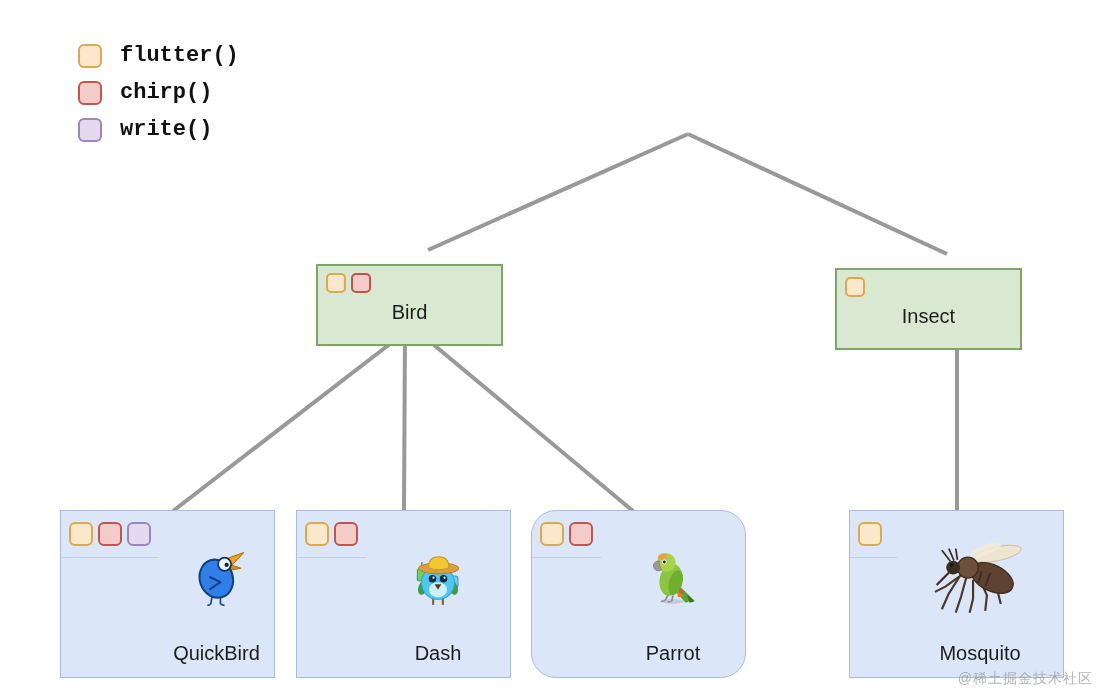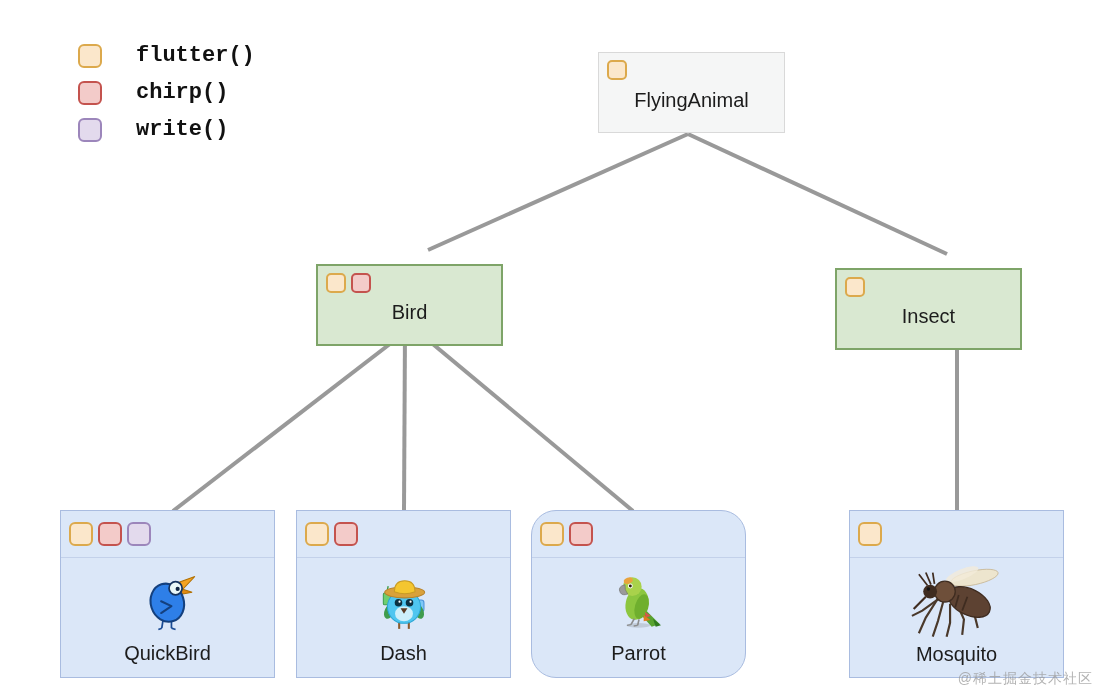--- a/index.html
+++ b/index.html
@@ -6,21 +6,21 @@
   html,body { background:#ffffff; }
   .canvas {
     position:relative; width:1106px; height:696px; background:#ffffff;
     font-family:"Liberation Sans","DejaVu Sans",sans-serif; overflow:hidden;
   }
   svg.edges { position:absolute; left:0; top:0; pointer-events:none; }
   svg.edges line { stroke:#999999; stroke-width:4; }
 
   
   .legend { position:absolute; left:78px; top:44px; display:flex; flex-direction:column; gap:13px; }
-  .legend-row { display:flex; align-items:center; gap:34px; }
+  .legend-row { display:flex; align-items:center; gap:18px; }
   .legend-label {
     font-family:"Liberation Mono","DejaVu Sans Mono",monospace;
     font-weight:bold; font-size:22px; color:#111111; line-height:1;
   }
 
   
   .badge { width:20px; height:20px; border:2px solid; border-radius:5px; flex:0 0 auto; }
   .legend .badge, .leaf .badge { width:24px; height:24px; border-radius:6px; }
   .badge-flutter { background:#FBE7CB; border-color:#DCA94C; }
   .badge-chirp   { background:#F3CBC9; border-color:#C4534E; }
@@ -33,21 +33,21 @@
   .node-root { background:#F5F6F6; border:1.5px solid #D9D9D9; }
   .node-mid  { background:#D9E8D1; border:2px solid #7EA468;margin-top:16px; }
   .node-label { font-size:20px; color:#1c1c1c; text-align:center; line-height:1.2; }
   .node-root .node-label, .node-mid .node-label {
     flex:1; display:flex; align-items:center; justify-content:center; margin-top:-6px;
   }
   #n-flyinganimal { left:598px; top:52px;  width:187px; height:81px; }
   #n-bird         { left:316px; top:248px; width:187px; height:82px; }
   #n-insect       { left:835px; top:252px; width:187px; height:82px; }
 
-  .leaf { background:#DBE7F8; border:1.5px solid #A9BCE0; display:flex; flex-direction:column; width:215px; height:168px; top:510px; }
+  .leaf { background:#DBE7F8; border:1.5px solid #A9BCE0; display:flex; flex-direction:row; width:215px; height:168px; top:510px; }
   #n-quickbird { left:60px; }
   #n-dash      { left:296px; }
   #n-parrot    { left:531px;border-radius:25px; }
   #n-mosquito  { left:849px; }
   .leaf-header { height:47px; flex:0 0 47px; border-bottom:1.5px solid #C3D1EA; display:flex; align-items:center; padding:0 8px; }
   .leaf-body { flex:1; display:flex; flex-direction:column; align-items:center; justify-content:space-between; padding:4px 0 12px; }
   .leaf-img { flex:1; display:flex; align-items:center; justify-content:center; }
 
   
   .watermark {
@@ -77,26 +77,20 @@
     <div class="legend-row">
       <span class="badge badge-chirp"></span>
       <span class="legend-label">chirp()</span>
     </div>
     <div class="legend-row">
       <span class="badge badge-write"></span>
       <span class="legend-label">write()</span>
     </div>
   </div>
 
-  <div class="node node-root" id="n-flyinganimal">
-    <div class="badges">
-        <span class="badge badge-flutter"></span>
-      </div>
-    <div class="node-label">FlyingAnimal</div>
-  </div>
 
   <div class="node node-mid" id="n-bird">
     <div class="badges">
         <span class="badge badge-flutter"></span>
         <span class="badge badge-chirp"></span>
       </div>
     <div class="node-label">Bird</div>
   </div>
 
   <div class="node node-mid" id="n-insect">

